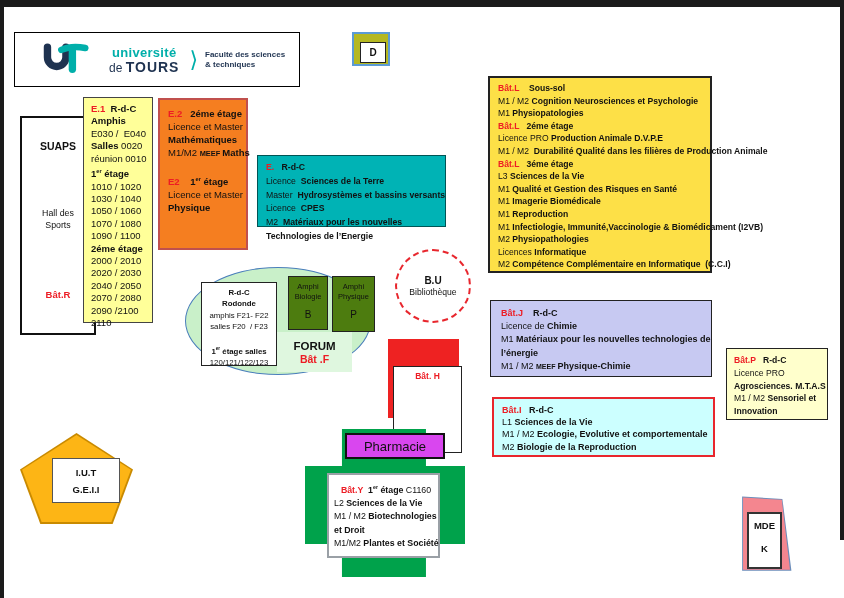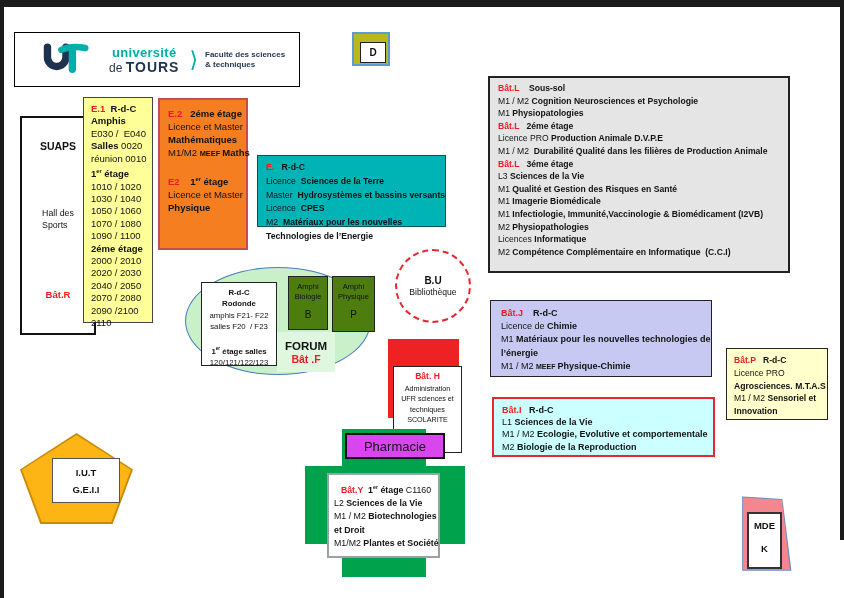--- a/index.html
+++ b/index.html
@@ -29,45 +29,45 @@
   .logo-brace{color:#00afaa;font-size:22px;font-weight:300;margin:0 7px 0 10px;}
   .logo-fac{color:#1e3250;font-size:8px;font-weight:bold;line-height:9.5px;}
 
   
   .d-box{left:352px;top:32px;width:38px;height:34px;background:#b5b821;border:2px solid #5b9bd5;}
   .d-inner{position:absolute;left:6px;top:8px;width:24px;height:19px;background:#fff;border:1px solid #222;
            display:flex;align-items:center;justify-content:center;font-size:10px;font-weight:bold;}
 
   
   .suaps{left:20px;top:116px;width:76px;height:219px;background:#fff;border:2px solid #111;
-         display:flex;flex-direction:column;align-items:center;text-align:left;}
+         display:flex;flex-direction:column;align-items:center;text-align:center;}
   .suaps-title{font-weight:bold;font-size:10.5px;margin-top:22px;}
   .suaps-hall{font-size:8.8px;line-height:12px;margin-top:55px;}
   .suaps-bat{font-size:9.5px;font-weight:bold;color:#ed1c24;margin-top:58px;}
 
   
   .e1{left:83px;top:97px;width:70px;height:226px;background:#ffff99;border:1.5px solid #444;
       font-size:9.5px;line-height:12.4px;padding:5px 12px 0 7px;}
   .e2{left:158px;top:98px;width:90px;height:152px;background:#f57e20;border:2px solid #c0504d;
       font-size:9.5px;line-height:13px;padding:7px 0 0 8px;}
   .e-teal{left:257px;top:155px;width:189px;height:72px;background:#00b3b5;border:1.5px solid #055;
       font-size:8.7px;line-height:13.8px;padding:5px 0 0 8px;}
-  .batl{left:488px;top:76px;width:302px;height:197px;background:#e5e5e5;border:2px solid #222;
+  .batl{left:488px;top:76px;width:224px;height:197px;background:#fde047;border:2px solid #222;
       font-size:8.6px;line-height:12.6px;padding:4px 0 0 8px;}
   .batj{left:490px;top:300px;width:222px;height:77px;background:#c7c9f2;border:1.5px solid #222;
       font-size:9px;line-height:13.2px;padding:6px 0 0 10px;}
   .bati{left:492px;top:397px;width:223px;height:60px;background:#ccffff;border:2px solid #e8262d;
       font-size:9px;line-height:12.2px;padding:5px 0 0 8px;}
   .batp{left:726px;top:348px;width:102px;height:72px;background:#ffffcc;border:1px solid #222;
       font-size:8.6px;line-height:12.8px;padding:5px 0 0 7px;}
 
   
   .forum-ellipse{left:185px;top:267px;width:186px;height:108px;background:#c9f0c9;
       border:1.5px solid #4a7ebb;border-radius:50%;}
-  .forum-label-rect{left:277px;top:332px;width:58px;height:40px;background:#dff7df;
+  .forum-label-rect{left:277px;top:332px;width:75px;height:40px;background:#dff7df;
       display:flex;flex-direction:column;align-items:center;justify-content:center;}
   .forum-word{font-size:11.5px;font-weight:bold;}
   .forum-bat{font-size:10.5px;font-weight:bold;color:#ed1c24;margin-top:1px;}
   .forum-info{left:201px;top:282px;width:76px;height:84px;background:#fff;border:1px solid #222;
       font-size:7.8px;line-height:11.3px;padding-top:4px;text-align:center;}
 
   
   .amphi{background:#4d7c0f;border:1.5px solid #222;text-align:center;font-size:7.5px;line-height:9.5px;padding-top:5px;}
   .amphi-bio{left:288px;top:276px;width:40px;height:54px;}
   .amphi-phy{left:332px;top:276px;width:43px;height:56px;}
@@ -197,20 +197,21 @@
       <div class="line"><span class="seg-rb">Bât.L</span><span class="seg-b">    Sous-sol</span></div>
       <div class="line"><span class="seg-n">M1 / M2 </span><span class="seg-b">Cognition Neurosciences et Psychologie</span></div>
       <div class="line"><span class="seg-n">M1 </span><span class="seg-b">Physiopatologies</span></div>
       <div class="line"><span class="seg-rb">Bât.L</span><span class="seg-b">   2éme étage</span></div>
       <div class="line"><span class="seg-n">Licence PRO </span><span class="seg-b">Production Animale D.V.P.E</span></div>
       <div class="line"><span class="seg-n">M1 / M2  </span><span class="seg-b">Durabilité Qualité dans les filières de Production Animale</span></div>
       <div class="line"><span class="seg-rb">Bât.L</span><span class="seg-b">   3éme étage</span></div>
       <div class="line"><span class="seg-n">L3 </span><span class="seg-b">Sciences de la Vie</span></div>
       <div class="line"><span class="seg-n">M1 </span><span class="seg-b">Qualité et Gestion des Risques en Santé</span></div>
       <div class="line"><span class="seg-n">M1 </span><span class="seg-b">Imagerie Biomédicale</span></div>
+      <div class="line"><span class="seg-n">M1 </span><span class="seg-b">Reproduction</span></div>
       <div class="line"><span class="seg-n">M1 </span><span class="seg-b">Infectiologie, Immunité,Vaccinologie &amp; Biomédicament (I2VB)</span></div>
       <div class="line"><span class="seg-n">M2 </span><span class="seg-b">Physiopathologies</span></div>
       <div class="line"><span class="seg-n">Licences </span><span class="seg-b">Informatique</span></div>
       <div class="line"><span class="seg-n">M2 </span><span class="seg-b">Compétence Complémentaire en Informatique  (C.C.I)</span></div>
     </div>
 
   <div class="abs forum-ellipse"></div>
   <div class="abs forum-label-rect">
     <div class="forum-word">FORUM</div>
     <div class="forum-bat">Bât .F</div>
@@ -258,26 +259,20 @@
       <div class="line"><span class="seg-rb">Bât.P</span><span class="seg-b">   R-d-C</span></div>
       <div class="line"><span class="seg-n">Licence PRO</span></div>
       <div class="line"><span class="seg-b">Agrosciences. M.T.A.S</span></div>
       <div class="line"><span class="seg-n">M1 / M2 </span><span class="seg-b">Sensoriel et</span></div>
       <div class="line"><span class="seg-b">Innovation</span></div>
     </div>
 
   <div class="abs bath-red"></div>
   <div class="abs bath-white">
     <div class="bath-title">Bât. H</div>
-    <div>
-        <div class="line"><span class="seg-n">Administration</span></div>
-        <div class="line"><span class="seg-n">UFR sciences et</span></div>
-        <div class="line"><span class="seg-n">techniques</span></div>
-        <div class="line"><span class="seg-n">SCOLARITE</span></div>
-      </div>
   </div>
 
   <div class="abs cross"></div>
   <div class="abs pharmacie">Pharmacie</div>
   <div class="abs baty">
       <div class="line"><span class="seg-rb">Bât.Y</span><span class="seg-b">  1</span><span class="seg-bsup">er</span><span class="seg-b"> étage </span><span class="seg-n">C1160</span></div>
       <div class="line"><span class="seg-n">L2 </span><span class="seg-b">Sciences de la Vie</span></div>
       <div class="line"><span class="seg-n">M1 / M2 </span><span class="seg-b">Biotechnologies</span></div>
       <div class="line"><span class="seg-b">et Droit</span></div>
       <div class="line"><span class="seg-n">M1/M2 </span><span class="seg-b">Plantes et Société</span></div>

